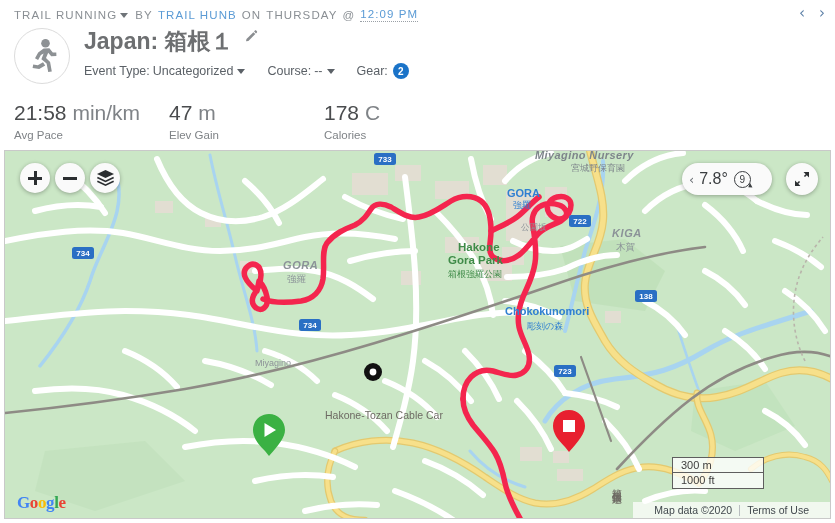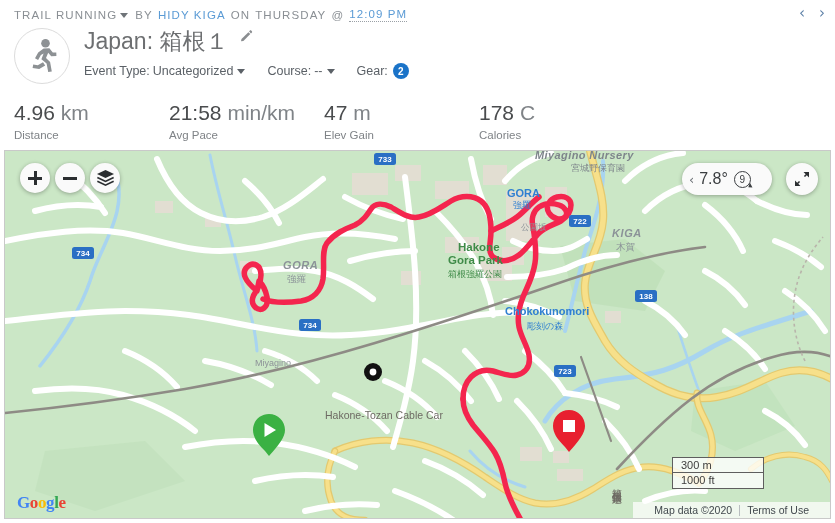--- a/index.html
+++ b/index.html
@@ -83,21 +83,21 @@
     justify-content: center;
   }
   .sport-badge svg { display: block; }
 
   .title-text-wrap {
     position: absolute;
     left: 70px; top: 0;
   }
   .activity-title {
     font-size: 23px;
-    font-weight: 400;
+    font-weight: 700;
     color: #6d6f71;
     line-height: 30px;
     white-space: nowrap;
     display: inline-block;
     vertical-align: middle;
   }
   .pencil-icon {
     display: inline-block;
     vertical-align: middle;
     margin-left: 6px;
@@ -315,21 +315,21 @@
 <body>
 
 <div id="app">
 
   <div class="meta-bar">
     <span class="mplain">TRAIL RUNNING</span>
     <span class="caret-down"></span>
     <span class="sep"></span>
     <span class="mplain">BY</span>
     <span class="sep"></span>
-    <span class="mlink">HIDY KIGA</span>
+    <span class="mlink">TRAIL HUNB</span>
     <span class="sep"></span>
     <span class="mplain">ON</span>
     <span class="sep"></span>
     <span class="mplain">THURSDAY</span>
     <span class="sep"></span>
     <span class="at-sym">@</span>
     <span class="sep"></span>
     <span class="time-dotted">12:09 PM</span>
   </div>
 
@@ -369,24 +369,20 @@
         <span class="caret-sm"></span>
       </span>
       <span class="sub-item">
         <span class="lbl">Gear:</span>
         <span class="gear-badge">2</span>
       </span>
     </div>
   </div>
 
   <div class="stats-row" id="stats-row">
-      <div class="stat">
-        <div class="value">4.96<span class="unit"> km</span></div>
-        <div class="label">Distance</div>
-      </div>
       <div class="stat">
         <div class="value">21:58<span class="unit"> min/km</span></div>
         <div class="label">Avg Pace</div>
       </div>
       <div class="stat">
         <div class="value">47<span class="unit"> m</span></div>
         <div class="label">Elev Gain</div>
       </div>
       <div class="stat">
         <div class="value">178<span class="unit"> C</span></div>

